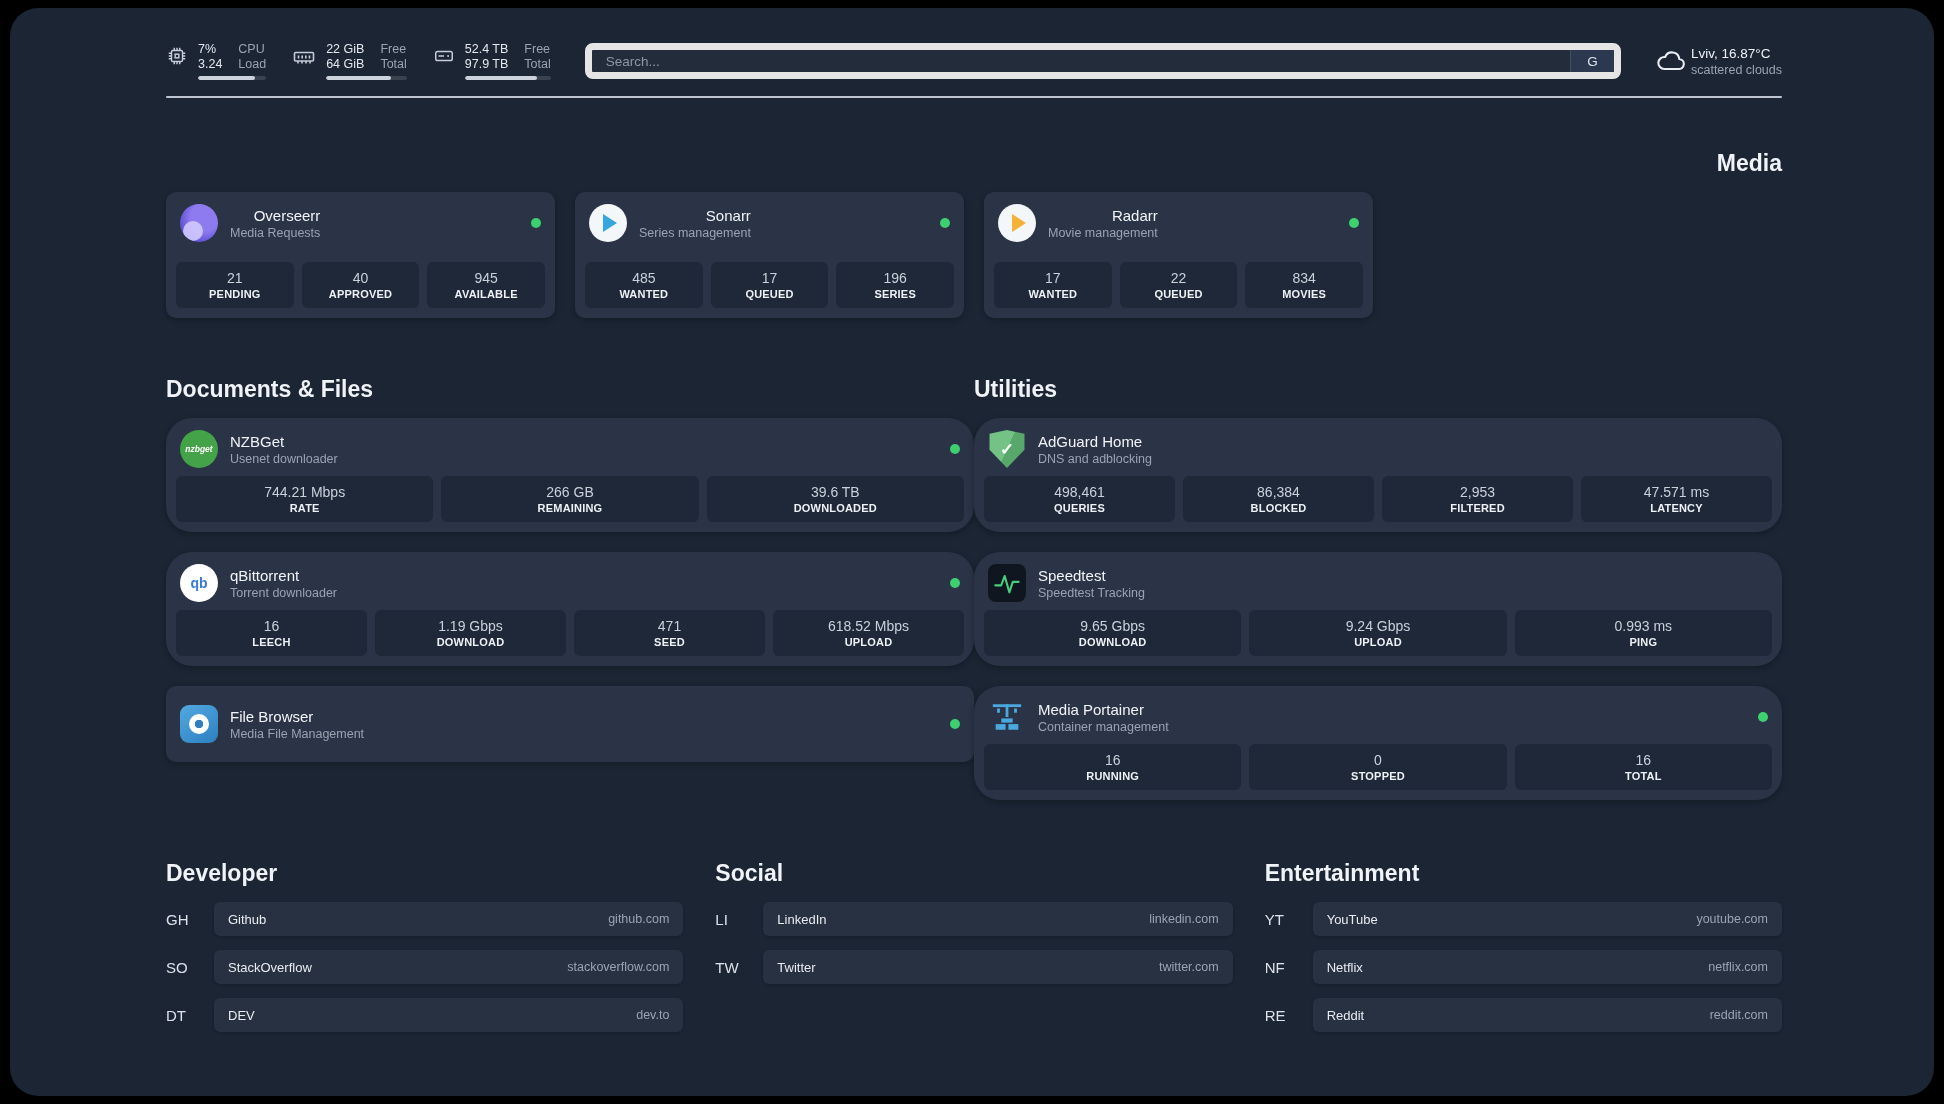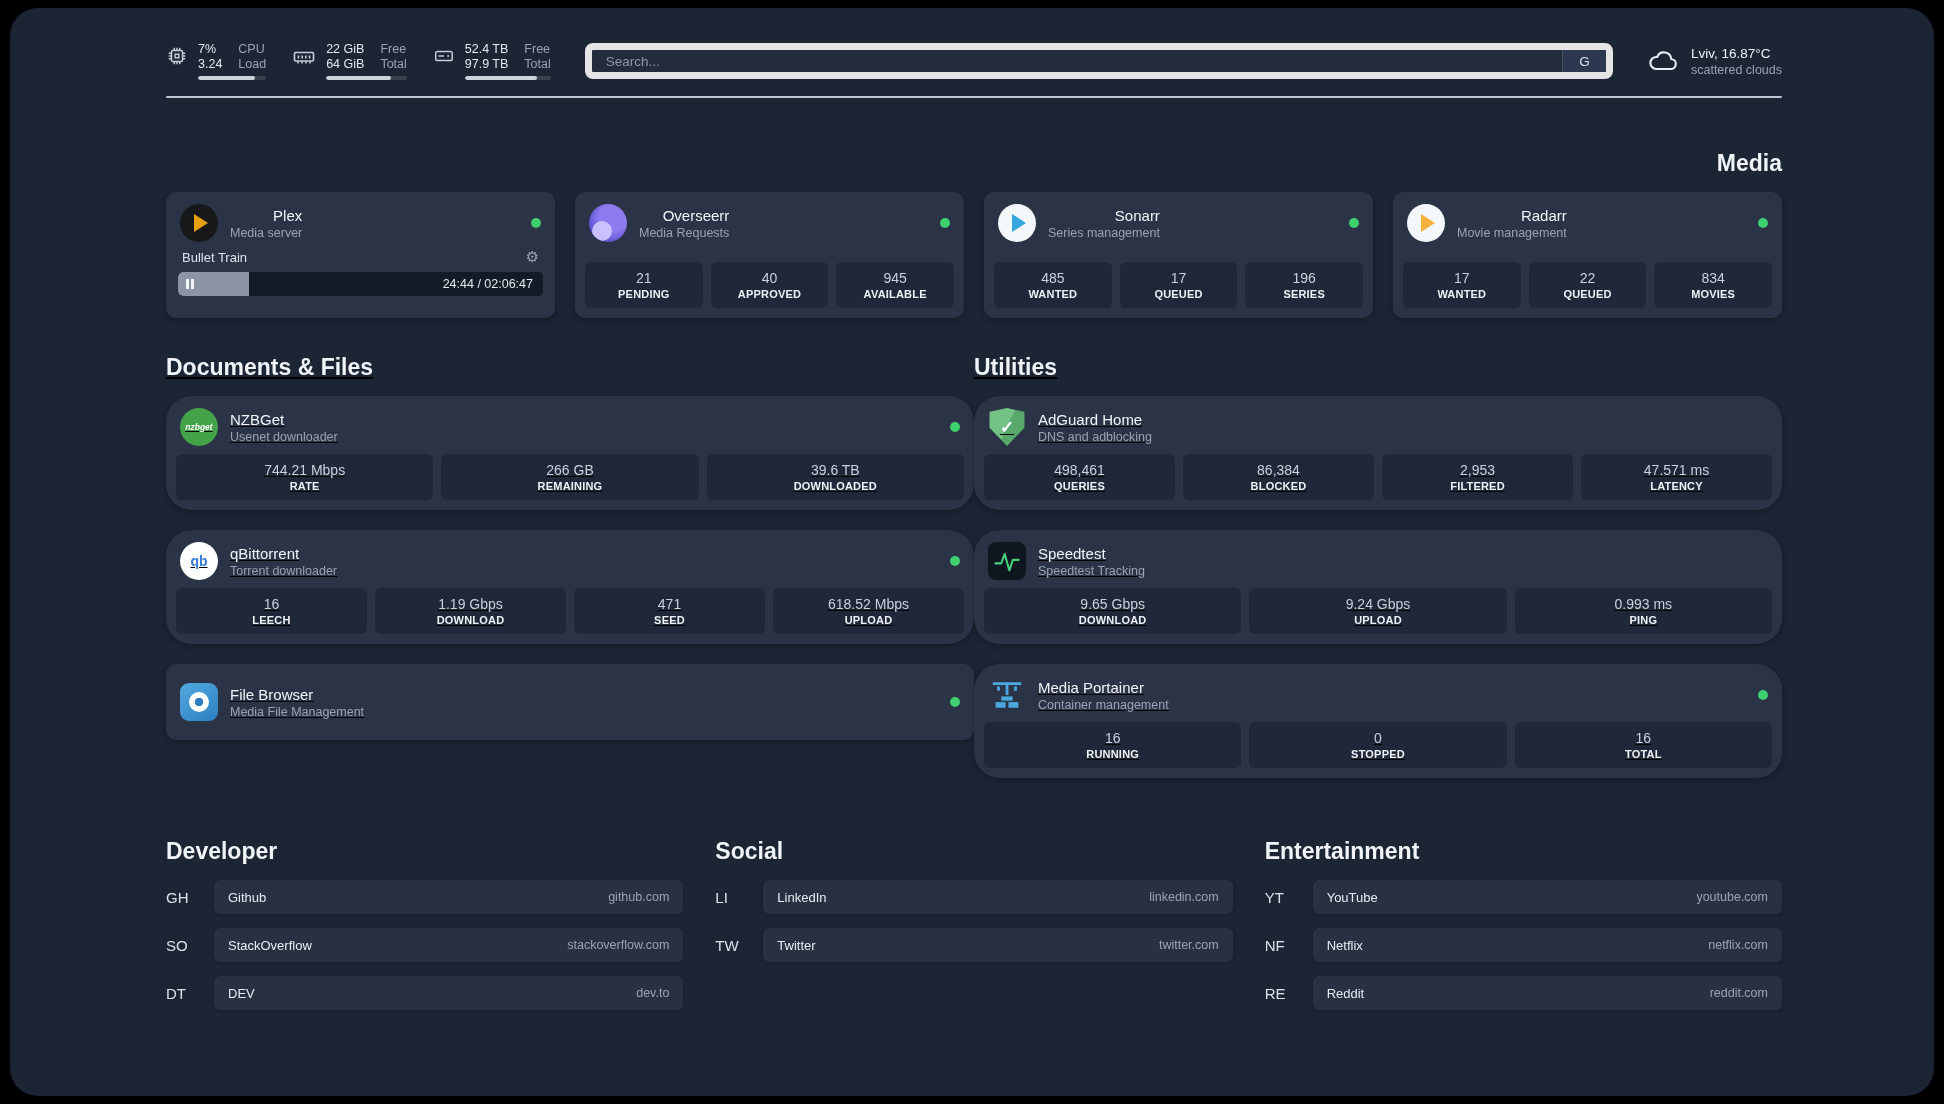--- a/index.html
+++ b/index.html
@@ -19,21 +19,21 @@
   .sys-bar-fill { height:100%; background:#ccd3dd; border-radius:2px; }
 
   .searchbar { flex:1; display:flex; align-items:center; height:36px; background:#222c3b;
                border:7px solid #e5e5e5; border-radius:8px; overflow:hidden; margin:0 8px; }
   .searchbar input { flex:1; background:transparent; border:none; outline:none; color:#cfd6df;
                      font-size:13.5px; padding:0 14px; font-family:inherit; }
   .searchbar input::placeholder { color:#8d97a6; }
   .search-engine { width:44px; height:100%; display:flex; align-items:center; justify-content:center;
                    background:#2c3850; color:#dfe4ec; font-size:13.5px; border-left:1px solid #434f63; cursor:pointer; }
 
-  .weather { display:flex; align-items:center; gap:12px; }
+  .weather { display:flex; align-items:center; gap:4px; }
   .weather-icon { line-height:0; }
   .weather-loc { font-size:13.5px; color:#eef1f5; }
   .weather-cond { font-size:12.5px; color:#9aa3b2; margin-top:2px; }
 
   .top-divider { margin-top:16px; height:2px; background:rgba(218,226,236,0.85); border:none; border-radius:1px; }
 
   
   .section-title { font-size:23px; font-weight:600; color:#f0f3f7; margin-bottom:15px; }
   .media-section { margin-top:52px;text-align:right; }
   .media-grid { display:grid; grid-template-columns:repeat(4,1fr); gap:20px; }
@@ -60,21 +60,21 @@
   .player-row { display:flex; align-items:center; padding:4px 6px 6px; }
   .player-track { font-size:13px; color:#dfe4ea; }
   .gear { margin-left:auto; color:#97a1b0; font-size:15px; cursor:pointer; }
   .player-bar { position:relative; height:24px; background:#141b26; border-radius:5px; overflow:hidden; margin:0 2px; }
   .player-fill { position:absolute; left:0; top:0; bottom:0; background:#8b95a5; display:flex; align-items:center;
                  padding-left:8px; border-radius:5px 0 0 5px; }
   .pause-glyph { display:inline-block; width:8px; height:10px; border-left:3px solid #f2f4f8; border-right:3px solid #f2f4f8; }
   .player-time { position:absolute; right:10px; top:0; line-height:24px; font-size:12.5px; color:#e4e9ef; }
 
   
-  .two-col { display:grid; grid-template-columns:1fr 1fr; margin-top:36px;text-decoration:underline; }
+  .two-col { display:grid; grid-template-columns:1fr 1fr; margin-top:58px; }
   .col-cards { display:flex; flex-direction:column; gap:20px; }
 
   
   .svc-icon { width:38px; height:38px; flex:0 0 auto; display:flex; align-items:center; justify-content:center; }
   .icon-round { border-radius:50%; }
   .plex-icon { background:#17181a; }
   .tri { width:0; height:0; border-top:9px solid transparent; border-bottom:9px solid transparent; margin-left:4px; }
   .tri-plex { border-left:14px solid #e5a00d; }
   .overseerr-icon { position:relative; overflow:hidden; background:radial-gradient(circle at 64% 36%, #8f7bf0 0 40%, #5a4fd0 75%); }
   .overseerr-icon::after { content:""; position:absolute; width:20px; height:20px; border-radius:50%; left:3px; bottom:1px;
@@ -188,42 +188,20 @@
         </div>
       </div>
     </header>
 
     <hr class="top-divider">
 
     <section class="media-section">
       <div class="section-title">Media</div>
       <div class="media-grid">
 
-        <div class="card">
-          <div class="card-head">
-            <span class="svc-icon icon-round plex-icon">
-                <span class="tri tri-plex"></span>
-              </span>
-            <div class="svc-meta">
-              <div class="svc-name">Plex</div>
-              <div class="svc-sub">Media server</div>
-            </div>
-            <span class="dot"></span>
-          </div>
-          <div class="player-row">
-            <span class="player-track">Bullet Train</span>
-            <span class="gear">⚙</span>
-          </div>
-          <div class="player-bar">
-            <div class="player-fill" style="width: 19.5%;">
-              <span class="pause-glyph"></span>
-            </div>
-            <span class="player-time">24:44 / 02:06:47</span>
-          </div>
-        </div>
 
         <div class="card">
           <div class="card-head">
             <span class="svc-icon icon-round overseerr-icon"></span>
             <div class="svc-meta">
               <div class="svc-name">Overseerr</div>
               <div class="svc-sub">Media Requests</div>
             </div>
             <span class="dot"></span>
           </div>

